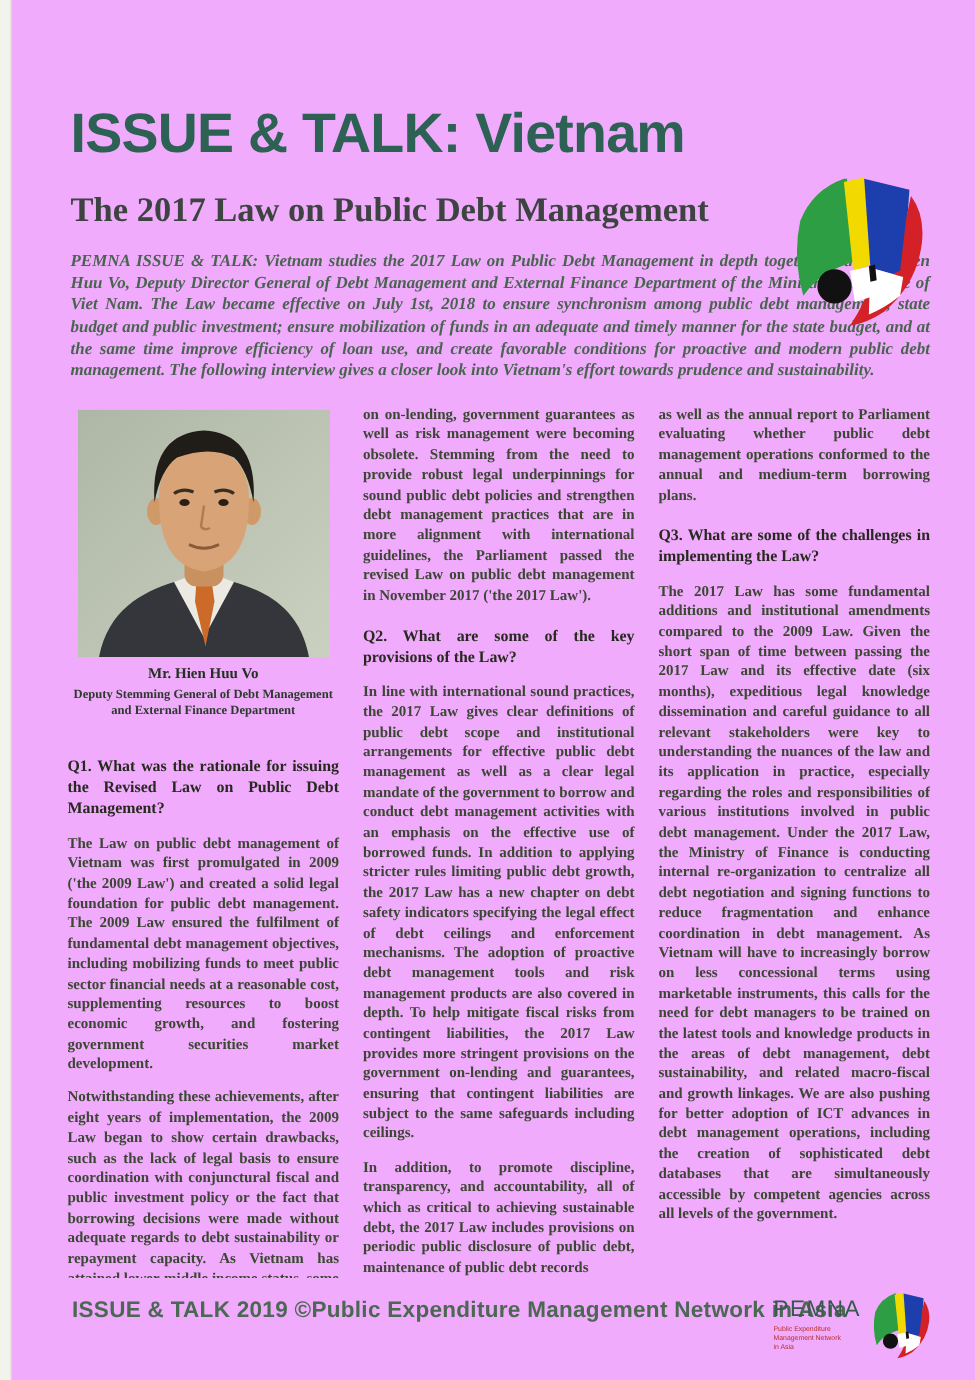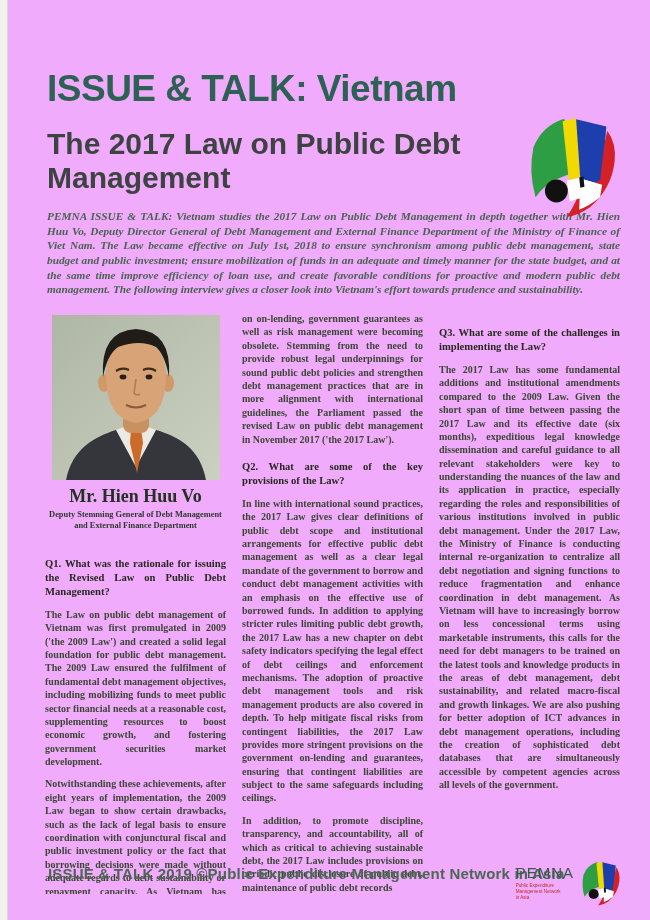--- a/index.html
+++ b/index.html
@@ -30,23 +30,23 @@
     font-weight:bold;
     font-size:37px;
     letter-spacing:-0.5px;
     color:#2d6154;
   }
   .ribbon-logo-top{
     position:absolute;right:-5px;top:46px;width:104px;height:104px;
   }
   h2.subtitle{
     margin:17px 0 12px 2px;
-    font-family:Liberation Sans, sans-serif;
-    font-weight:bold;
-    font-size:30px;
+    font-family:Liberation Serif, serif;
+    font-weight:bold;
+    font-size:23px;
     color:#3d4340;
   }
   
   .intro{
     margin:14px 0 0 2px;
     font-style:italic;
     font-weight:bold;
     font-size:11.3px;
     line-height:1.3;
     color:#4a6350;
@@ -80,21 +80,21 @@
   .col h3.first{margin-top:0;}
   
   .photo-frame{
     width:168px;height:165px;margin:3px auto 0 auto;
     overflow:hidden;
   }
   .photo-frame svg{display:block;width:100%;height:100%;}
   .cap-name{
     margin-top:6px;
     text-align:center;
-    font-size:18px;
+    font-size:10px;
     font-weight:bold;
     color:#233122;
   }
   .cap-title{
     margin-top:3px;
     text-align:center;
     font-size:8.4px;
     font-weight:bold;
     line-height:1.3;
     color:#2c3a2c;
@@ -200,20 +200,21 @@
       </div>
 
       <div class="col">
         <p>on on-lending, government guarantees as well as risk management were becoming obsolete. Stemming from the need to provide robust legal underpinnings for sound public debt policies and strengthen debt management practices that are in more alignment with international guidelines, the Parliament passed the revised Law on public debt management in November 2017 ('the 2017 Law').</p>
         <h3>Q2. What are some of the key provisions of the Law?</h3>
         <p>In line with international sound practices, the 2017 Law gives clear definitions of public debt scope and institutional arrangements for effective public debt management as well as a clear legal mandate of the government to borrow and conduct debt management activities with an emphasis on the effective use of borrowed funds. In addition to applying stricter rules limiting public debt growth, the 2017 Law has a new chapter on debt safety indicators specifying the legal effect of debt ceilings and enforcement mechanisms. The adoption of proactive debt management tools and risk management products are also covered in depth. To help mitigate fiscal risks from contingent liabilities, the 2017 Law provides more stringent provisions on the government on-lending and guarantees, ensuring that contingent liabilities are subject to the same safeguards including ceilings.</p>
         <p>In addition, to promote discipline, transparency, and accountability, all of which as critical to achieving sustainable debt, the 2017 Law includes provisions on periodic public disclosure of public debt, maintenance of public debt records</p>
       </div>
 
       <div class="col">
+        <p>as well as the annual report to Parliament evaluating whether public debt management operations conformed to the annual and medium-term borrowing plans.</p>
         <h3>Q3. What are some of the challenges in implementing the Law?</h3>
         <p>The 2017 Law has some fundamental additions and institutional amendments compared to the 2009 Law. Given the short span of time between passing the 2017 Law and its effective date (six months), expeditious legal knowledge dissemination and careful guidance to all relevant stakeholders were key to understanding the nuances of the law and its application in practice, especially regarding the roles and responsibilities of various institutions involved in public debt management. Under the 2017 Law, the Ministry of Finance is conducting internal re-organization to centralize all debt negotiation and signing functions to reduce fragmentation and enhance coordination in debt management. As Vietnam will have to increasingly borrow on less concessional terms using marketable instruments, this calls for the need for debt managers to be trained on the latest tools and knowledge products in the areas of debt management, debt sustainability, and related macro-fiscal and growth linkages. We are also pushing for better adoption of ICT advances in debt management operations, including the creation of sophisticated debt databases that are simultaneously accessible by competent agencies across all levels of the government.</p>
       </div>
 
     </div>
   </div>
 
   <div class="footer-copy">ISSUE &amp; TALK 2019 ©Public Expenditure Management Network in Asia</div>
 
   <div class="footer-logo">

